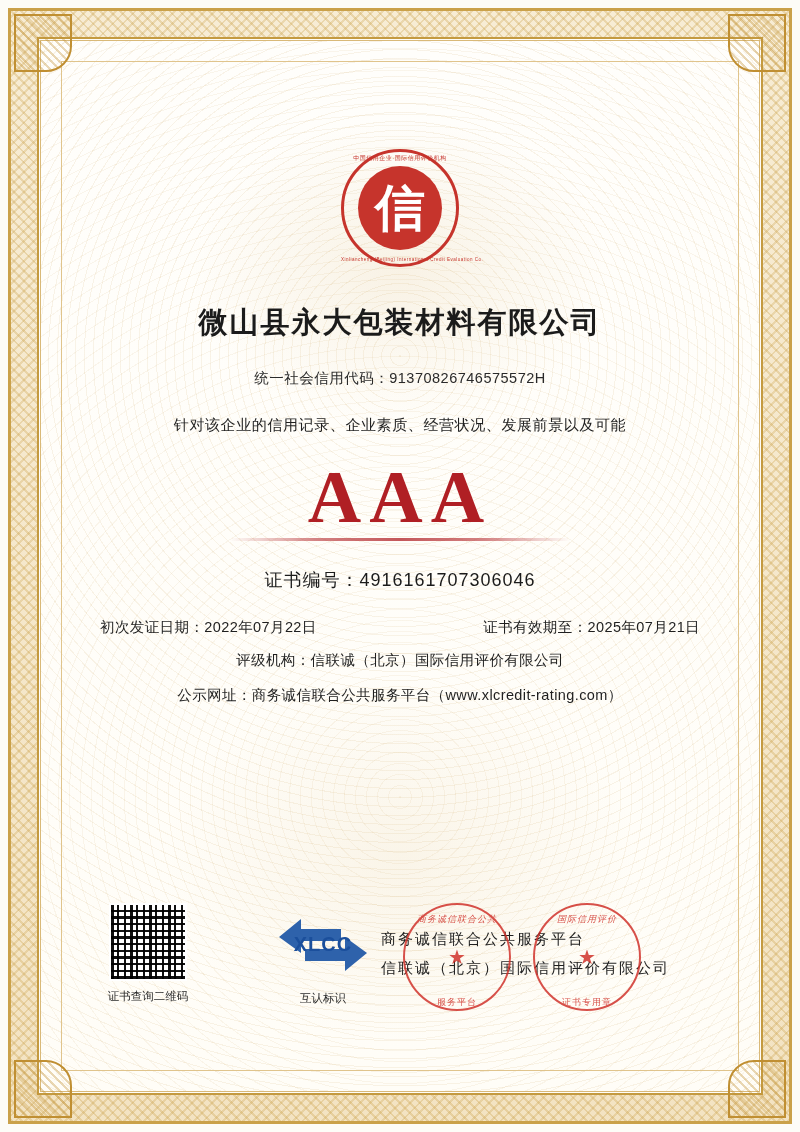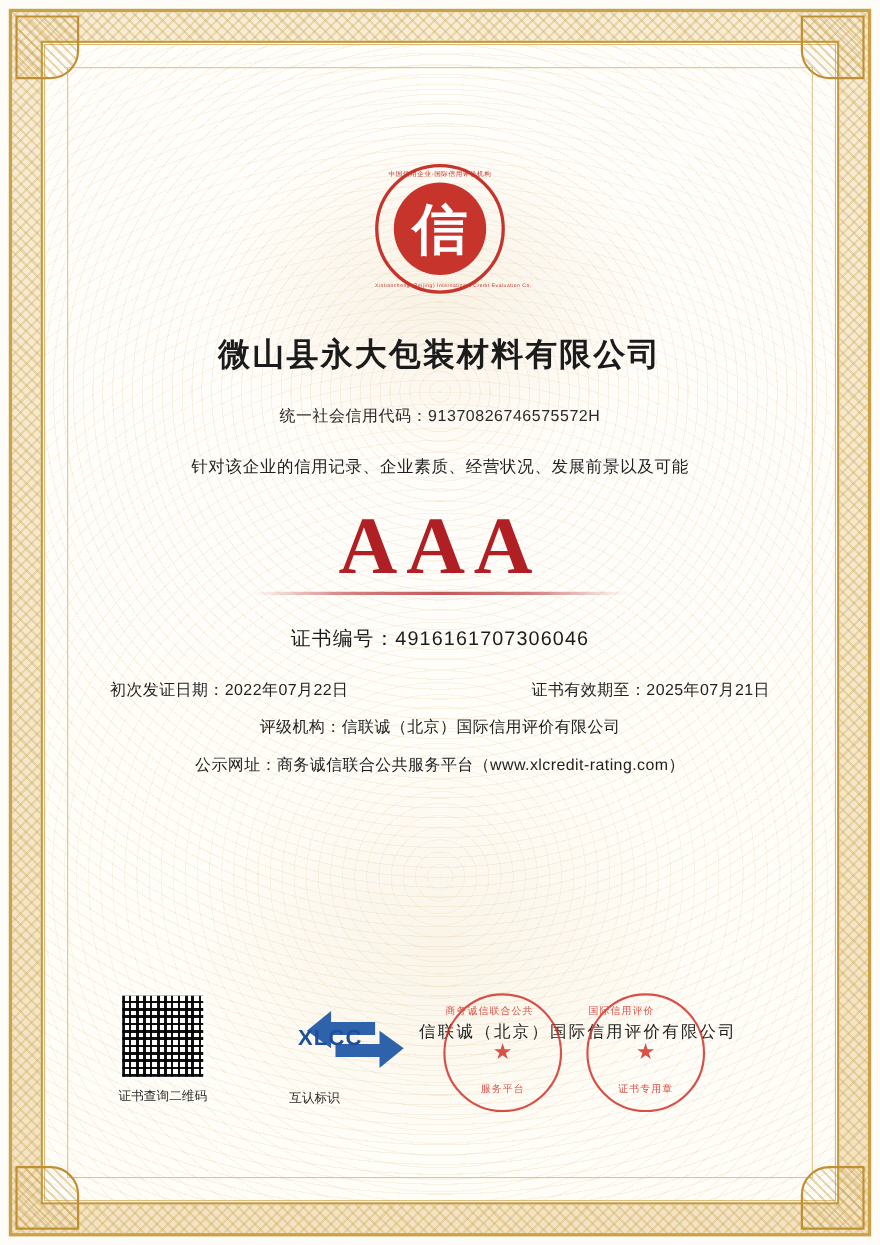--- a/index.html
+++ b/index.html
@@ -278,20 +278,21 @@
     font-size: 11.5px;
     color: #2a2a2a;
     white-space: nowrap;
   }
 
   .xlcc-block {
     position: absolute;
     left: 168px;
     top: 4px;
     width: 120px;
+    text-align: center;
   }
   .xlcc-mark {
     position: relative;
     width: 104px;
     height: 74px;
     margin: 0 auto;
   }
   .xlcc-word {
     position: absolute;
     left: 0; right: 0; top: 26px;
@@ -353,27 +354,28 @@
     font-size: 20px;
     line-height: 1;
     color: #cf2c25;
   }
   .stamp-top {
     position: absolute;
     left: 0; right: 0;
     top: 8px;
     font-size: 9px;
     letter-spacing: 1px;
-    text-align: left;
+    text-align: center;
     white-space: nowrap;
+    font-style: italic;
   }
   .stamp-bottom {
     position: absolute;
     left: 0; right: 0;
-    bottom: 12px;
+    bottom: 0;
     font-size: 9px;
     letter-spacing: 1px;
     text-align: center;
     white-space: nowrap;
   }
 </style>
 </head>
 <body>
 
 <div class="certificate">
@@ -441,20 +443,21 @@
             <path d="M8 30 L30 12 L30 22 L70 22 L70 34 L30 34 L30 46 Z" fill="#2e62ab"></path>
             <path d="M96 46 L74 64 L74 54 L34 54 L34 42 L74 42 L74 30 Z" fill="#2e62ab"></path>
           </svg>
           <div class="xlcc-word">XLCC</div>
         </div>
         <div class="xlcc-label">互认标识</div>
       </div>
 
       <div class="seal-area">
         <div class="seal-lines">
+          <div>商务诚信联合公共服务平台</div>
           <div>信联诚（北京）国际信用评价有限公司</div>
         </div>
 
         <div class="stamp stamp-1">
           <div class="stamp-top">商务诚信联合公共</div>
           <div class="stamp-star">★</div>
           <div class="stamp-bottom">服务平台</div>
         </div>
 
         <div class="stamp stamp-2">

